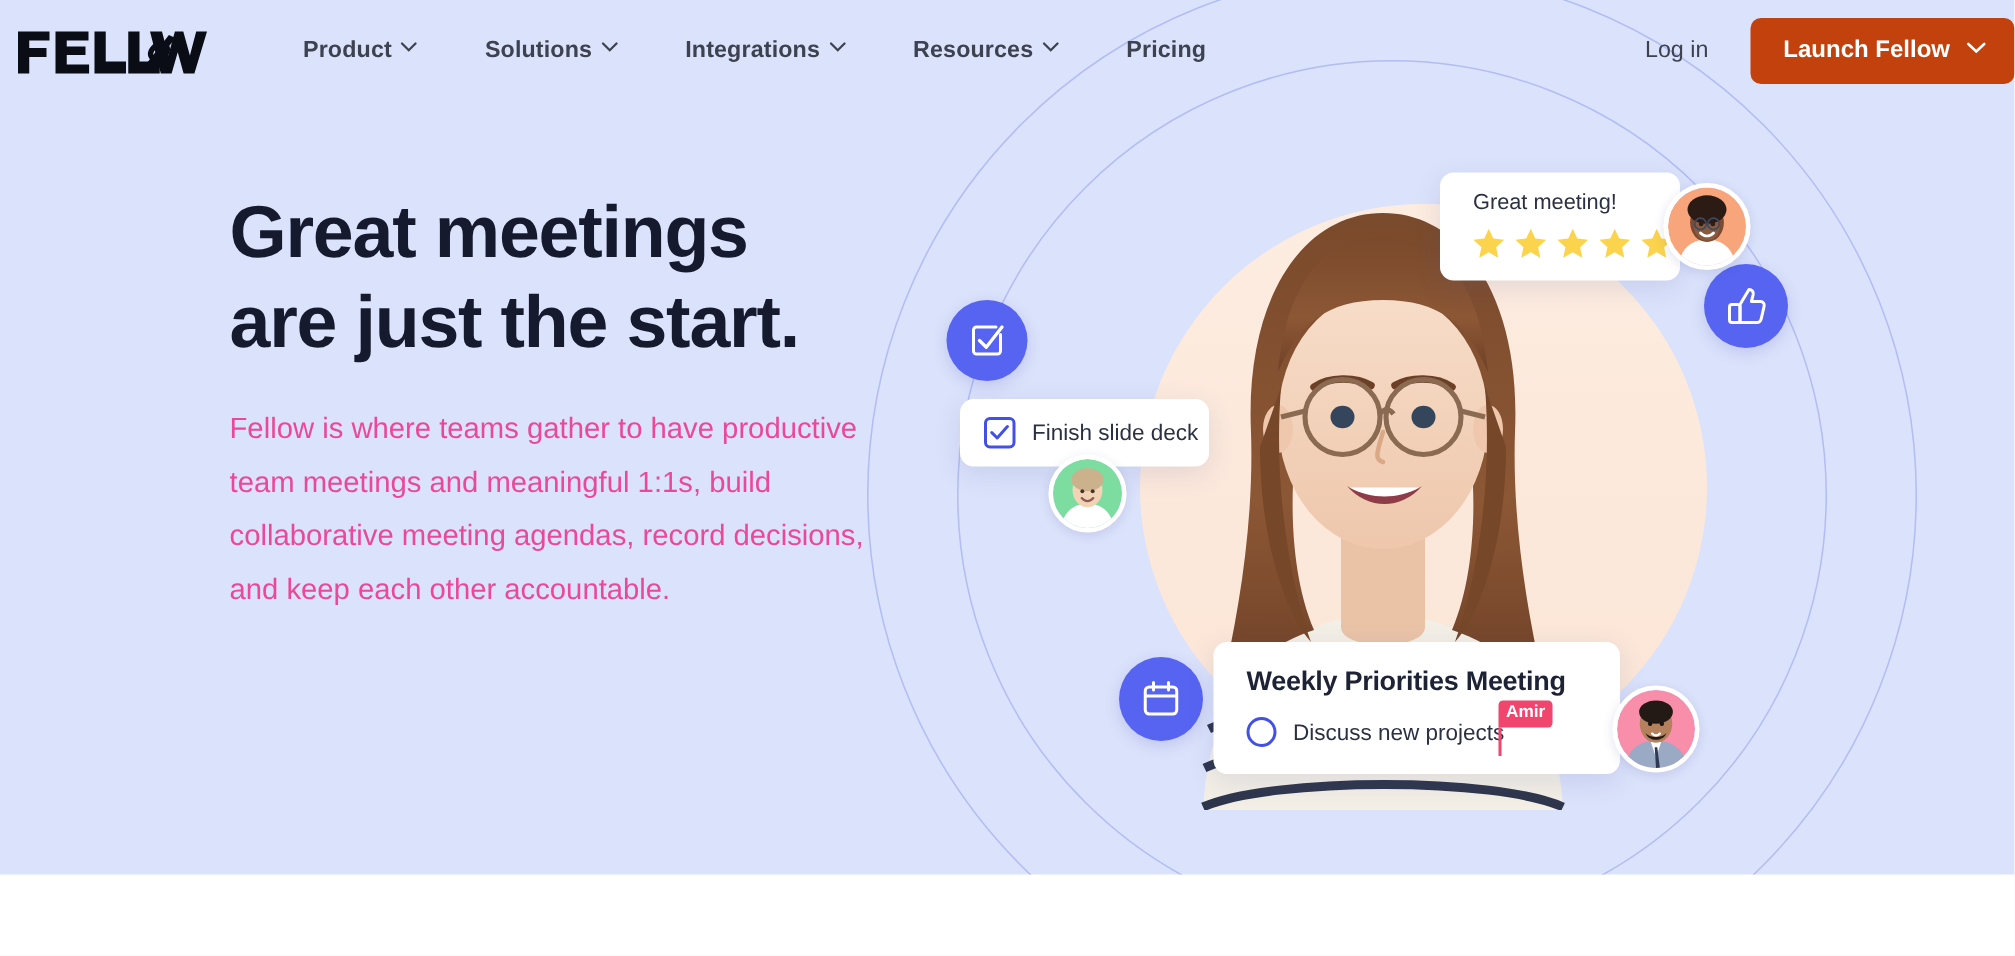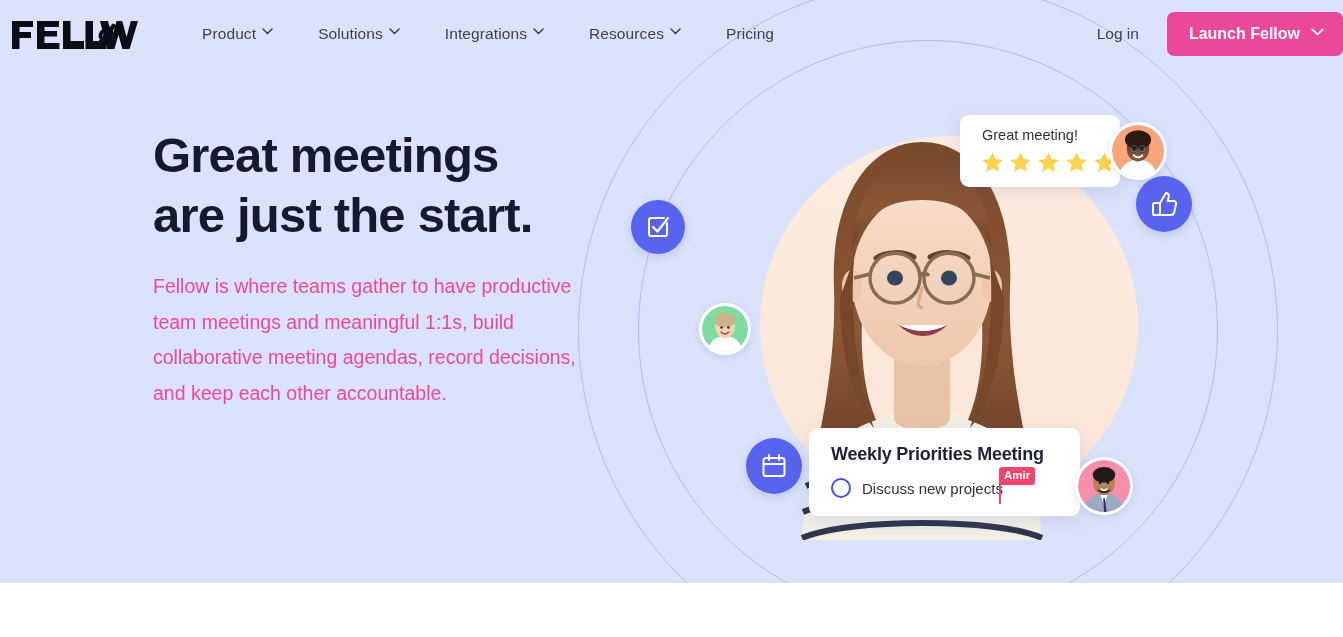--- a/index.html
+++ b/index.html
@@ -33,30 +33,31 @@
     margin-left:10px; display:flex; align-items:center;
     height:40px; cursor:pointer;
   }
   .logo svg { display:block; }
   .navlinks { display:flex; align-items:center; margin-left:52px; }
   .navitem {
     display:flex; align-items:center; gap:6px;
     font-size:15.5px; color:#3d4250; padding:6px 12px;
     margin-right:22px; cursor:pointer; white-space:nowrap;
     letter-spacing:.1px;
+    font-weight:bold;
   }
   .chev { display:inline-block; width:10px; height:10px; position:relative; top:-1px; }
   .chev svg { display:block; }
   .nav-right { margin-left:auto; display:flex; align-items:center; }
   .login {
     font-size:15.5px; color:#3d4250; margin-right:28px; cursor:pointer;
   }
   .launch-btn {
     display:flex; align-items:center; gap:11px;
-    background:#ec4899; color:#fff; font-size:16px; font-weight:bold;
+    background:#c2410c; color:#fff; font-size:16px; font-weight:bold;
     border-radius:7px; padding:13px 22px; cursor:pointer;
     border:none; font-family:"Liberation Sans", sans-serif;
   }
 
   
   .copy { position:absolute; left:153px; top:125px; width:460px; z-index:20; }
   .headline {
     font-size:49px; line-height:60px; font-weight:bold;
     color:#151a2e; letter-spacing:-.8px;
   }
@@ -361,20 +362,28 @@
             </svg></span>
         <span class="star"><svg width="25" height="25" viewBox="0 0 24 24">
               <path d="M12 2.4 l2.9 6.3 6.9 .8 -5.1 4.7 1.4 6.8 -6.1 -3.5 -6.1 3.5 1.4 -6.8 -5.1 -4.7 6.9 -.8 Z" fill="#fcd34d"></path>
             </svg></span>
         <span class="star"><svg width="25" height="25" viewBox="0 0 24 24">
               <path d="M12 2.4 l2.9 6.3 6.9 .8 -5.1 4.7 1.4 6.8 -6.1 -3.5 -6.1 3.5 1.4 -6.8 -5.1 -4.7 6.9 -.8 Z" fill="#fcd34d"></path>
             </svg></span>
       </div>
     </div>
 
+    <div class="card card-task">
+      <span class="task-box">
+        <svg width="13" height="11" viewBox="0 0 13 11">
+            <path d="M1.2 5.4 L4.8 9 L11.6 1.4" stroke="#4350e8" stroke-width="2" fill="none" stroke-linecap="round" stroke-linejoin="round"></path>
+          </svg>
+      </span>
+      <span class="task-text">Finish slide deck</span>
+    </div>
 
     <div class="card card-meeting">
       <div class="meeting-title">Weekly Priorities Meeting</div>
       <div class="meeting-row">
         <span class="radio-circle"></span>
         <span class="meeting-item">Discuss new projects</span>
         <span class="cursor-tag">
           <span class="cursor-label">Amir</span>
           <span class="cursor-bar"></span>
         </span>

